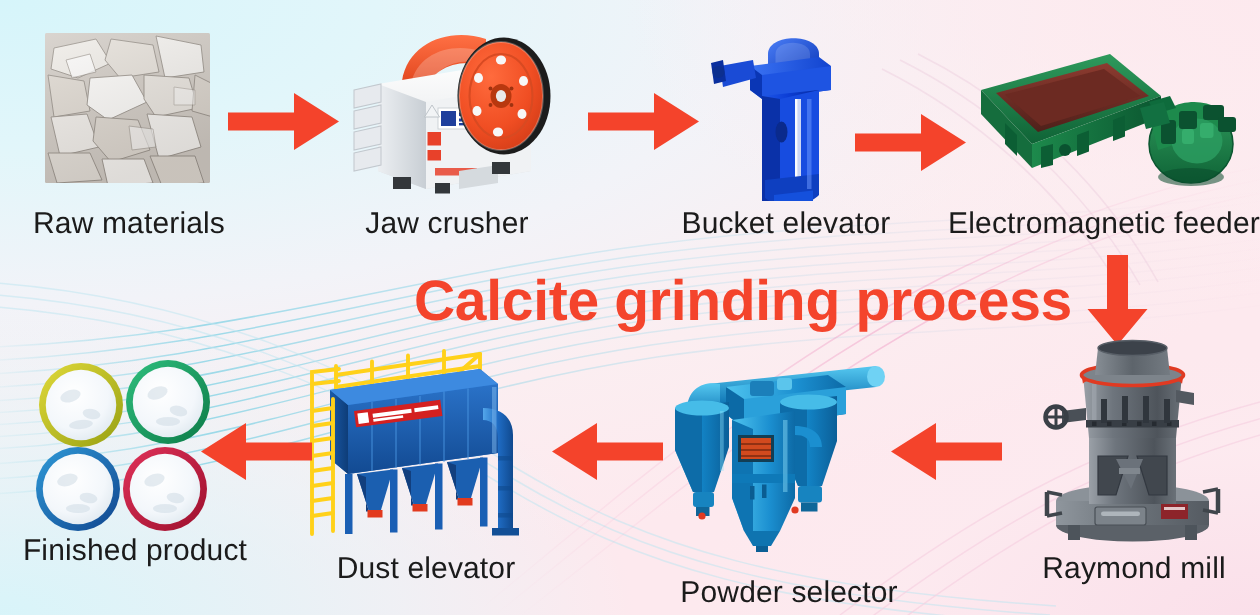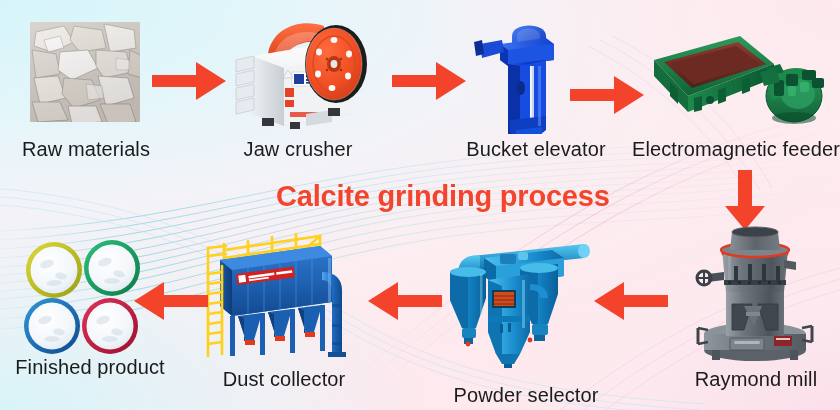--- a/index.html
+++ b/index.html
@@ -31,21 +31,21 @@
     color:#1b1b1b;font-size:20px;line-height:22px;
     letter-spacing:.1px;white-space:nowrap;
   }
 
   
   .arrow-h{position:absolute;height:46px;}
   .arrow-v{position:absolute;width:46px;}
 
   .title{
     position:absolute;
-    color:#f4442c;font-weight:bold;font-size:29px;
+    color:#f4442c;font-weight:bold;font-size:38px;
     letter-spacing:-.2px;white-space:nowrap;
   }
 </style>
 </head>
 <body>
 
 <div id="stage">
 
   <div class="bg-base"></div>
   <div class="bg-tint-bl"></div>
@@ -264,21 +264,21 @@
       <rect x="62" y="56" width="4" height="56" fill="#dfe6f7" opacity=".9"></rect>
       <rect x="62" y="56" width="1.6" height="56" fill="#ffffff" opacity=".9"></rect>
       <ellipse cx="53" cy="78" rx="4" ry="7" fill="#0a2a8c"></ellipse>
 
       <path d="M42,110 L78,106 L78,120 C70,128 52,130 42,122 Z" fill="#0e3fc0"></path>
       <path d="M48,120 L74,117 L74,124 L48,126 Z" fill="#1450dc"></path>
 
       <rect x="70" y="56" width="3" height="60" fill="#6f9bff" opacity=".5"></rect>
     </svg>
   </div>
-  <div class="caption" style="left:442px;top:138px;width:188px;">Bucket elevator</div>
+  <div class="caption" style="left:430px;top:138px;width:188px;">Bucket elevator</div>
 
   <svg class="arrow-h" style="left:570px;top:72px;width:76px;" width="76" height="46" viewBox="0 0 76 46">
     <path d="M0,17 L44,17 L44,4 L74,23 L44,42 L44,29 L0,29 Z" fill="#f4432b"></path>
   </svg>
 
   <div class="node" style="left:648px;top:24px;width:180px;height:112px;">
     <svg class="art" width="180" height="112" viewBox="0 0 180 112">
       <defs>
         <linearGradient id="efG" x1="0" y1="0" x2="0" y2="1">
           <stop offset="0" stop-color="#2e9a5c"></stop>
@@ -584,21 +584,21 @@
       <g stroke="#ffd11a" stroke-width="2.6" fill="none" stroke-linecap="round">
         <path d="M4,40 L4,128 M18,38 L18,126"></path>
         <path d="M4,46 L18,44 M4,56 L18,54 M4,66 L18,64 M4,76 L18,74 M4,86 L18,84 M4,96 L18,94 M4,106 L18,104 M4,116 L18,114"></path>
         <path d="M4,40 L4,20 L22,18"></path>
         <path d="M4,28 L22,26"></path>
       </g>
 
       <rect x="124" y="30" width="3" height="44" fill="#8cc4f5" opacity=".45"></rect>
     </svg>
   </div>
-  <div class="caption" style="left:198px;top:368px;width:172px;">Dust collector</div>
+  <div class="caption" style="left:198px;top:368px;width:172px;">Dust elevator</div>
 
   <svg class="arrow-h" style="left:132px;top:278px;width:76px;" width="76" height="46" viewBox="0 0 76 46">
     <path d="M76,17 L32,17 L32,4 L2,23 L32,42 L32,29 L76,29 Z" fill="#f4432b"></path>
   </svg>
 
   <div class="node" style="left:20px;top:236px;width:126px;height:126px;">
     <svg class="art" width="126" height="126" viewBox="0 0 126 126">
       <defs>
         <linearGradient id="fpR1" x1="0" y1="0" x2="1" y2="1">
           <stop offset="0" stop-color="#e0d93a"></stop>

